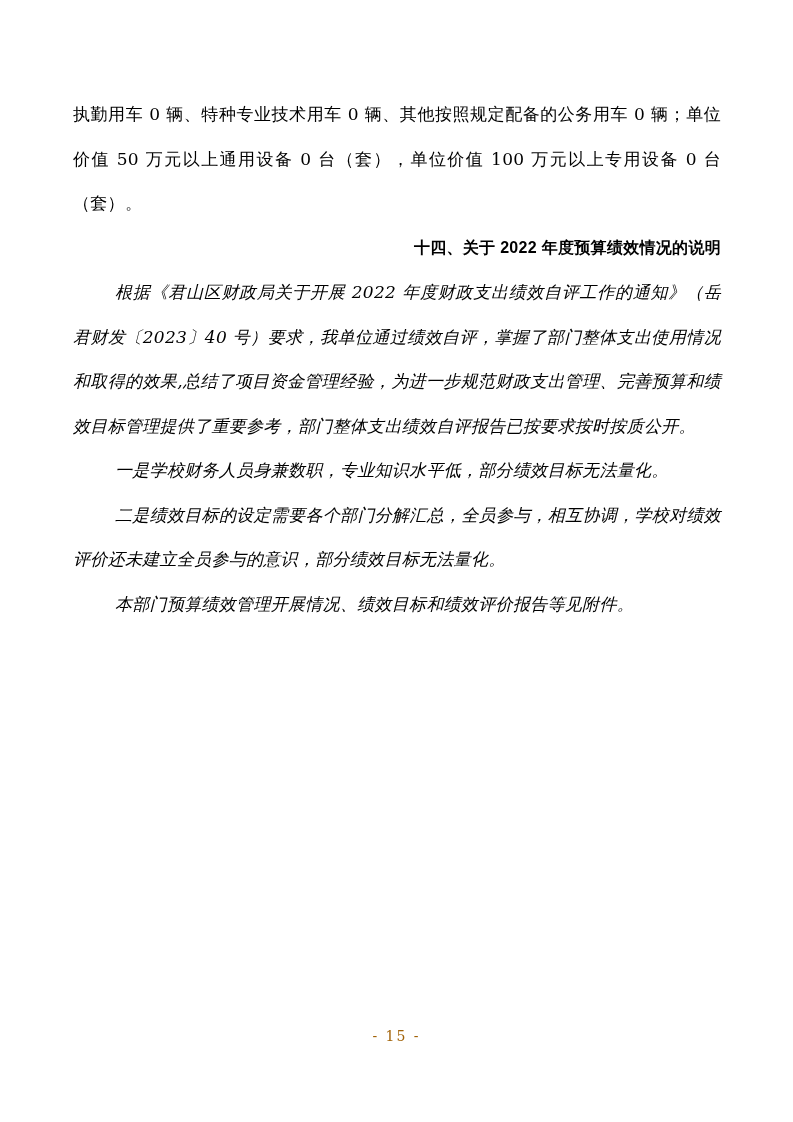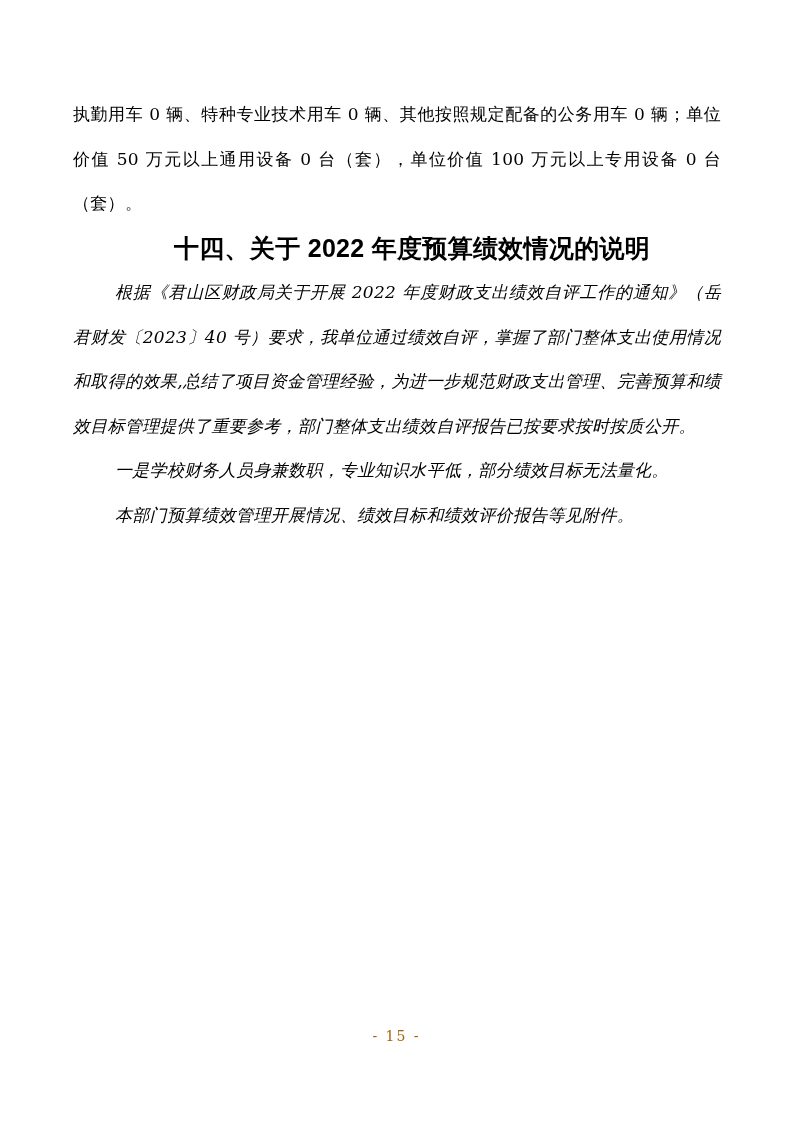--- a/index.html
+++ b/index.html
@@ -25,26 +25,26 @@
     text-align: justify;
     text-justify: inter-character;
     letter-spacing: 0.3px;
     margin: 0;
     word-break: break-all;
   }
   .para.indent { text-indent: 42px; font-style: italic; }
   .heading {
     font-family: "Liberation Sans", "DejaVu Sans", sans-serif;
     font-weight: bold;
-    font-size: 25px;
+    font-size: 16px;
     line-height: 44.5px;
     text-indent: 30px;
     letter-spacing: 0.3px;
     margin: 0;
-    text-align: center;
+    text-align: right;
   }
   .footer {
     position: absolute;
     left: 0;
     right: 0;
     top: 1028px;
     text-align: center;
     font-family: "DejaVu Serif", "Liberation Serif", serif;
     font-size: 14px;
     color: #a16207;
@@ -53,17 +53,18 @@
 </style>
 </head>
 <body>
 
 <div class="page">
   <div class="content">
     <p class="para">执勤用车 0 辆、特种专业技术用车 0 辆、其他按照规定配备的公务用车 0 辆；单位价值 50 万元以上通用设备 0 台（套），单位价值 100 万元以上专用设备 0 台（套）。</p>
     <p class="heading">十四、关于 2022 年度预算绩效情况的说明</p>
     <p class="para indent">根据《君山区财政局关于开展 2022 年度财政支出绩效自评工作的通知》（岳君财发〔2023〕40 号）要求，我单位通过绩效自评，掌握了部门整体支出使用情况和取得的效果,总结了项目资金管理经验，为进一步规范财政支出管理、完善预算和绩效目标管理提供了重要参考，部门整体支出绩效自评报告已按要求按时按质公开。</p>
     <p class="para indent">一是学校财务人员身兼数职，专业知识水平低，部分绩效目标无法量化。</p>
+    <p class="para indent">二是绩效目标的设定需要各个部门分解汇总，全员参与，相互协调，学校对绩效评价还未建立全员参与的意识，部分绩效目标无法量化。</p>
     <p class="para indent">本部门预算绩效管理开展情况、绩效目标和绩效评价报告等见附件。</p>
   </div>
 
   <div class="footer">- 15 -</div>
 </div>
 
 </body></html>

